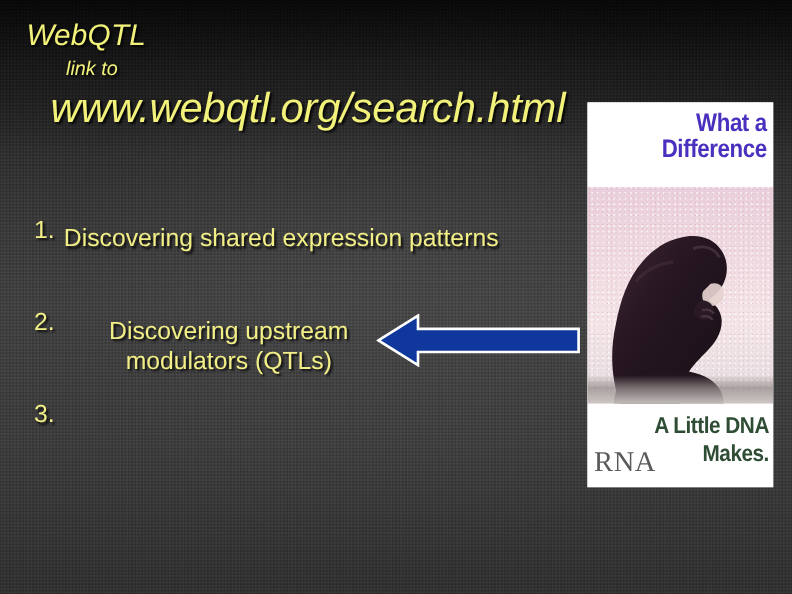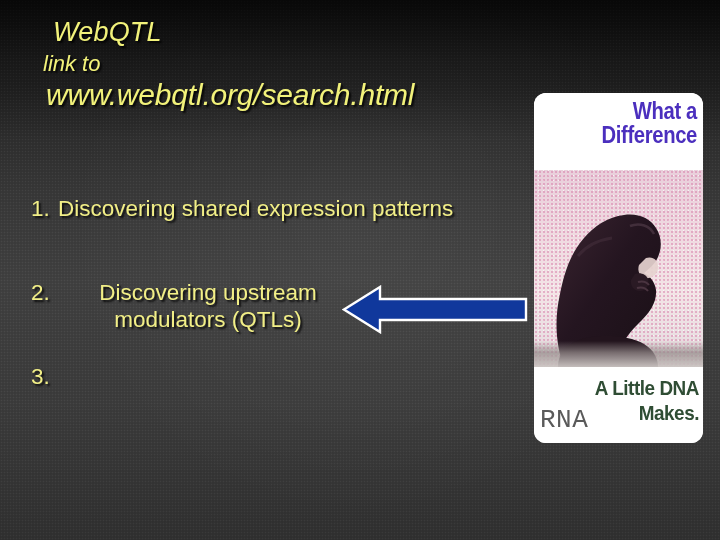--- a/index.html
+++ b/index.html
@@ -52,31 +52,30 @@
     font-weight: normal;
     white-space: nowrap;
     text-shadow: 2px 2px 2px rgba(0,0,0,0.85);
     line-height: 1.0;
   }
   #title-line1 {
     position: absolute;
     left: 24px; top: 19px;
     font-size: 27px;
     letter-spacing: 0.2px;
-    margin-left: 29px;
   }
   #title-line2 {
     position: absolute;
-    left: 43px; top: 53px;
-    font-size: 22px;
+    left: 60px; top: 53px;
+    font-size: 18px;
   }
   #title-line3 {
     position: absolute;
     left: 46px; top: 80px;
-    font-size: 30px;
+    font-size: 38px;
     letter-spacing: -0.2px;
   }
 
   
   #bullet-list {
     position: absolute;
     left: 0; top: 196px;
     width: 500px;
   }
   .bullet-item {
@@ -90,20 +89,21 @@
   }
   .bullet-item .num {
     width: 36px;
     flex: 0 0 36px;
     text-align: left;
     padding-left: 9px;
     box-sizing: border-box;
   }
   .bullet-item .txt {
     max-width: 400px;
+    margin-top: 8px;
   }
   #bullet-0 { top: 0px;  left: 22px; }
   #bullet-1 { top: 84px; left: 22px; }
   #bullet-2 { top: 168px;left: 22px; }
   #bullet-1 .txt { max-width: 300px; text-align: center; }
 
   
   #arrow {
     position: absolute;
     left: 342px;
@@ -116,21 +116,20 @@
   
   #poster {
     position: absolute;
     left: 534px;
     top: 93px;
     width: 169px;
     height: 350px;
     background: #ffffff;
     overflow: hidden;
     box-shadow: 0 0 0 0 rgba(0,0,0,0);
-    border-radius: 12px;
   }
   .poster-band-top {
     position: absolute;
     left: 0; top: 0;
     width: 169px; height: 77px;
     background: #ffffff;
   }
   #poster-title {
     position: absolute;
     right: 6px;
@@ -187,21 +186,21 @@
     line-height: 1.18;
     letter-spacing: -0.5px;
     transform: scaleX(0.9);
     transform-origin: right top;
   }
   #poster-rna {
     position: absolute;
     left: 6px;
     top: 312px;
     color: #5a5a5a;
-    font-family: Liberation Mono, monospace;
+    font-family: Liberation Serif, serif;
     font-weight: normal;
     font-size: 26px;
     letter-spacing: 0.5px;
   }
 </style>
 </head>
 <body>
 
 <div id="slide">
 

